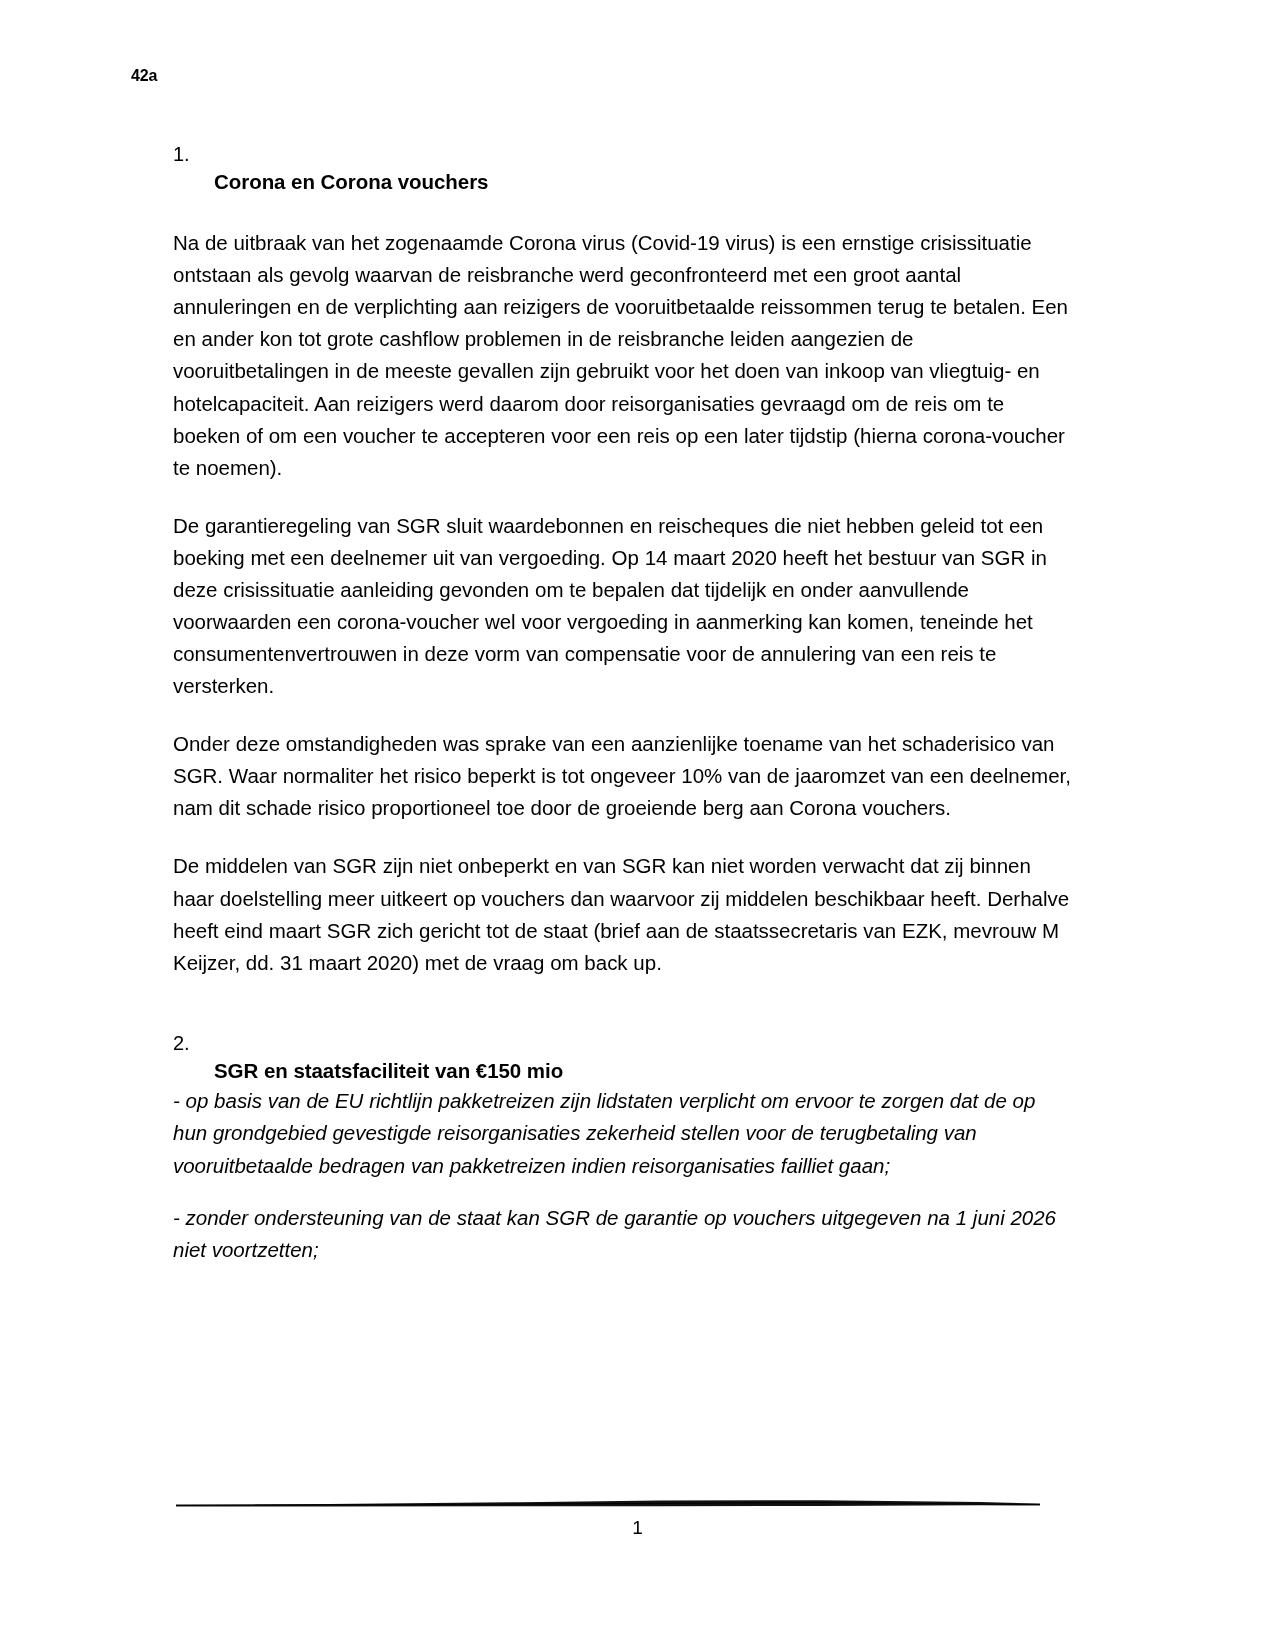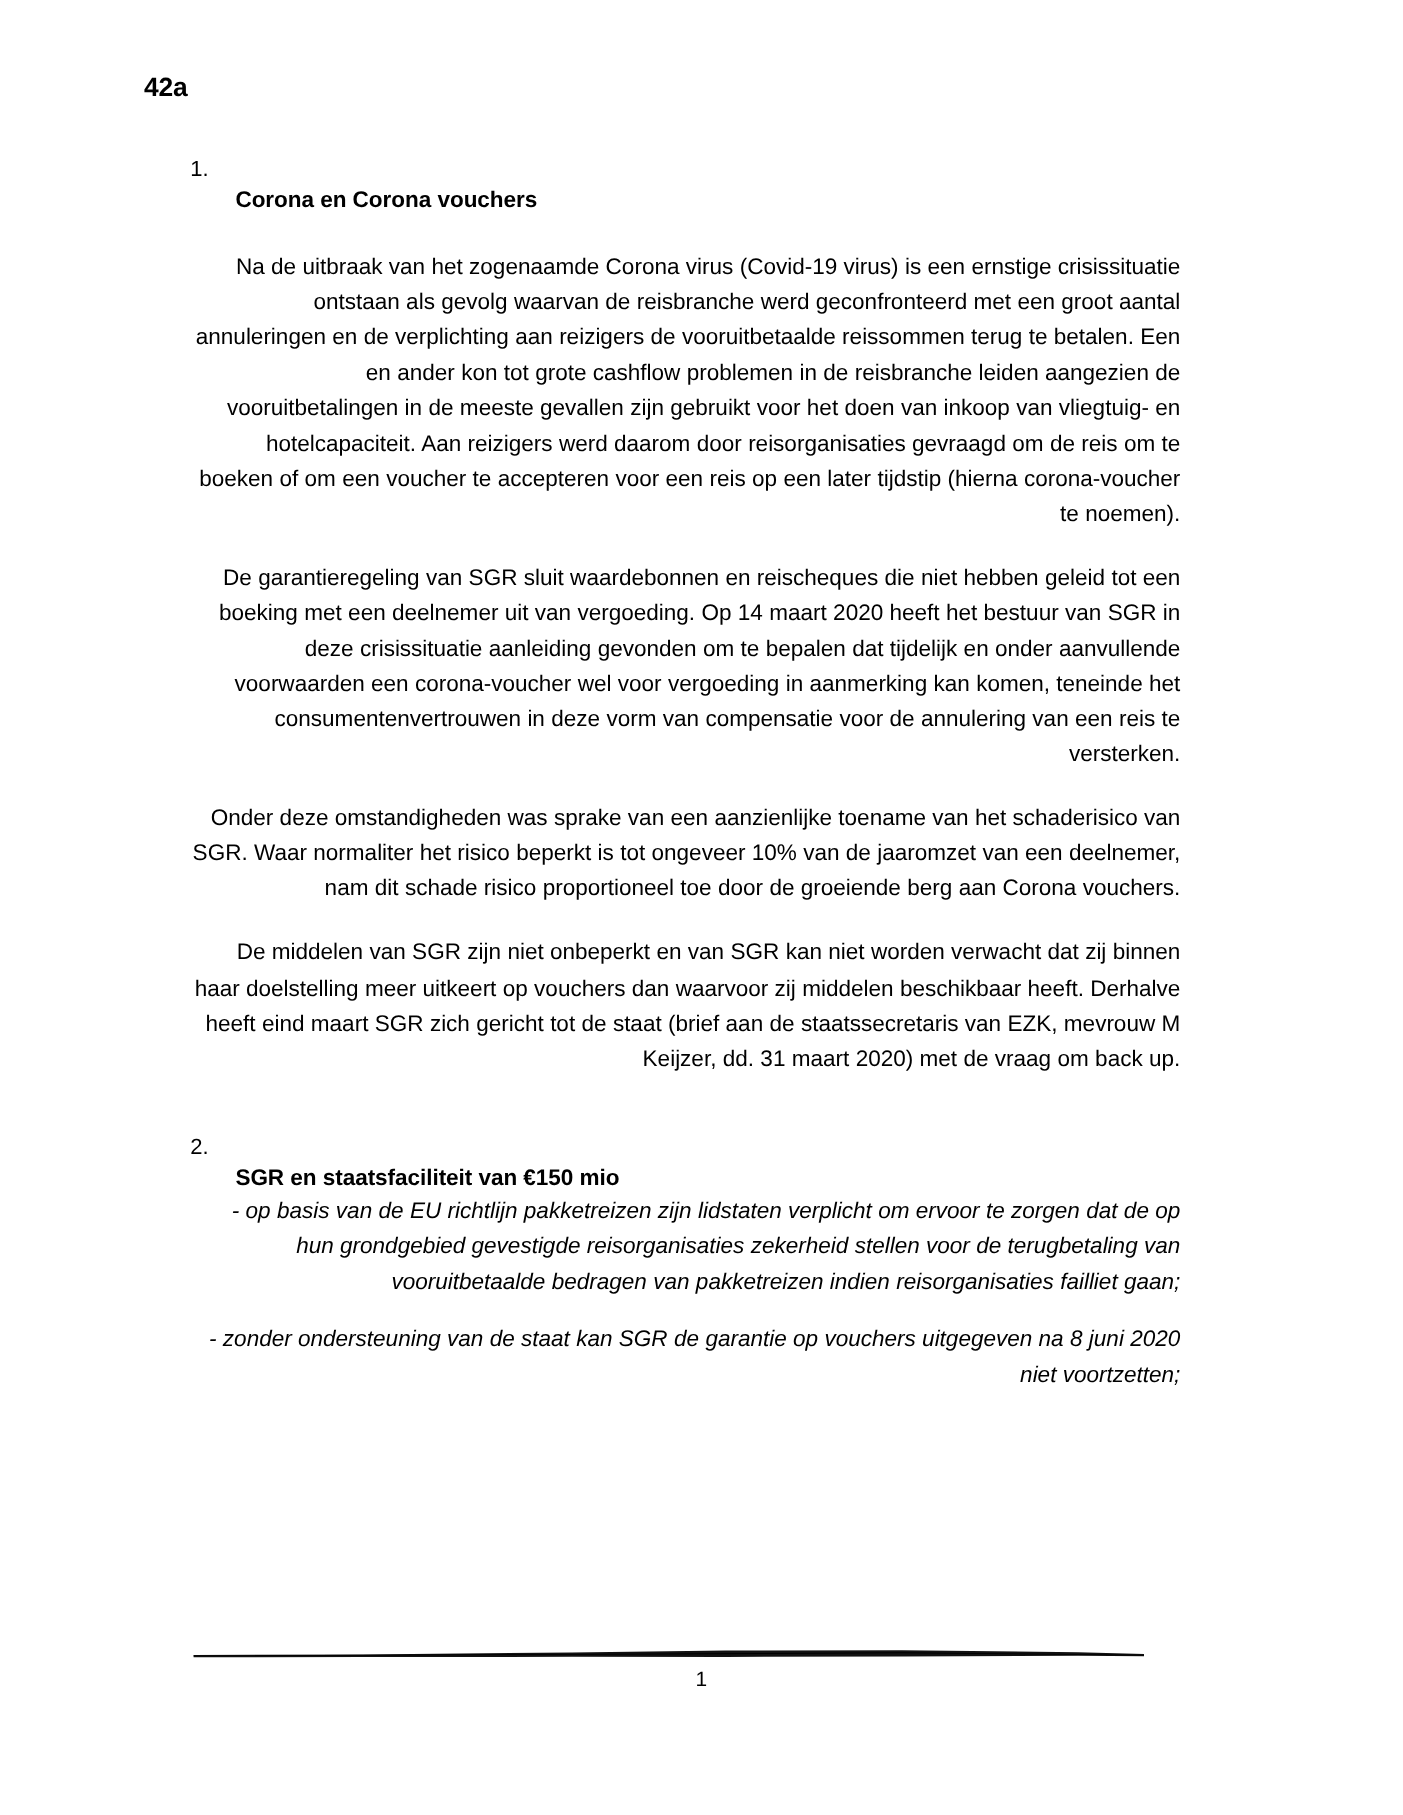--- a/index.html
+++ b/index.html
@@ -18,21 +18,21 @@
     background: #ffffff;
     overflow: hidden;
     box-sizing: border-box;
   }
 
   
   .doc-label {
     position: absolute;
     left: 131px;
     top: 68px;
-    font-size: 24px;
+    font-size: 16px;
     font-weight: bold;
     letter-spacing: -0.2px;
     line-height: 1;
   }
 
   
   .body-col {
     position: absolute;
     left: 173px;
     top: 140px;
@@ -56,21 +56,21 @@
     font-weight: bold;
     letter-spacing: -0.05px;
     margin-top: 27px;
   }
 
   
   .para {
     font-size: 20.5px;
     line-height: 1.565;
     letter-spacing: -0.02px;
-    text-align: right;
+    text-align: left;
     word-spacing: 0.1px;
   }
   .para.first-after-heading { margin-top: 31px; }
   .para + .para { margin-top: 26px; }
   .para.tight { margin-top: 0; font-style: italic; }
 
   .u { text-underline-offset: 2px; }
 
   .gap-before-heading { height: 30px; }
 
@@ -120,21 +120,21 @@
 
     <div class="num-item">
       <span class="num">2.</span>
       <span class="num-title">SGR en staatsfaciliteit van €150 mio</span>
     </div>
 
 
     <p class="para tight">- op basis van de EU richtlijn pakketreizen zijn lidstaten verplicht om ervoor te zorgen dat de op hun grondgebied gevestigde reisorganisaties zekerheid stellen voor de terugbetaling van vooruitbetaalde bedragen van pakketreizen indien reisorganisaties failliet gaan;</p>
 
 
-    <p class="para tight">- zonder ondersteuning van de staat kan SGR de garantie op vouchers uitgegeven na 8 juni 2020 niet voortzetten;</p>
+    <p class="para tight">- zonder ondersteuning van de staat kan SGR de garantie op vouchers uitgegeven na 1 juni 2026 niet voortzetten;</p>
 
   </div>
 
   <div class="footer-rule-wrap">
     <svg width="1275" height="26" viewBox="0 0 1275 26" xmlns="http://www.w3.org/2000/svg">
       <path d="M176,12.6 L330,12.0 L520,10.2 L660,8.4 L820,8.2 L980,10.0 L1040,11.6
                L1040,13.6 L980,13.2 L820,13.9 L660,14.3 L520,14.2 L330,14.4 L176,14.6 Z" fill="#121212"></path>
       <path d="M176,13.1 L520,11.6 L820,10.0 L1040,12.3 L1040,12.9 L820,11.0
                L520,12.4 L176,13.7 Z" fill="#000000"></path>
     </svg>

